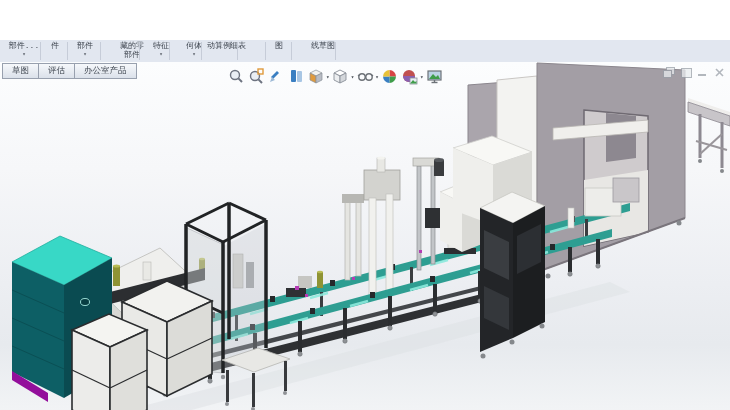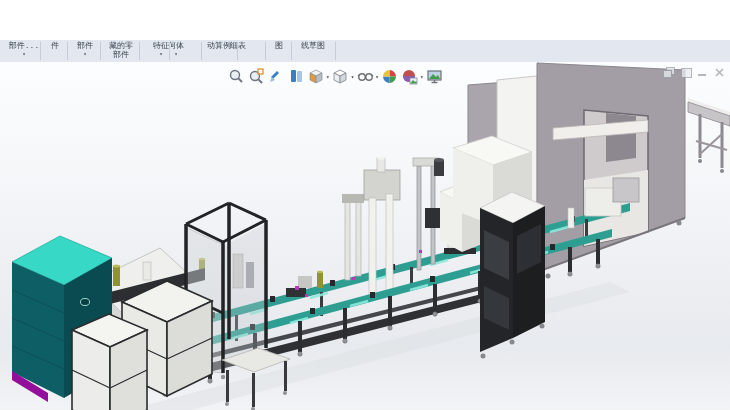--- a/index.html
+++ b/index.html
@@ -52,56 +52,61 @@
       <span class="l1">部件...</span>
       <span class="arr">▾</span>
     </div>
     <div class="rbtn" style="left:46px;width:18px">
       <span class="l1">件</span>
     </div>
     <div class="rbtn" style="left:70px;width:30px">
       <span class="l1">部件</span>
       <span class="arr">▾</span>
     </div>
-    <div class="rbtn" style="left:103px;width:36px">
+    <div class="rbtn" style="left:114px;width:36px">
       <span class="l1">藏的零</span>
       <span class="l2">部件</span>
     </div>
     <div class="rbtn" style="left:147px;width:28px">
       <span class="l1">特征</span>
       <span class="arr">▾</span>
     </div>
-    <div class="rbtn" style="left:161px;width:30px">
+    <div class="rbtn" style="left:179px;width:30px">
       <span class="l1">何体</span>
       <span class="arr">▾</span>
     </div>
     <div class="rbtn" style="left:202px;width:34px">
       <span class="l1">动算例</span>
     </div>
     <div class="rbtn" style="left:225px;width:26px">
       <span class="l1">细表</span>
     </div>
     <div class="rbtn" style="left:267px;width:24px">
       <span class="l1">图</span>
     </div>
-    <div class="rbtn" style="left:293px;width:40px">
+    <div class="rbtn" style="left:303px;width:40px">
       <span class="l1">线草图</span>
     </div>
     <i class="rsep" style="left:40px"></i>
       <i class="rsep" style="left:67px"></i>
     <i class="rsep" style="left:100px"></i>
       <i class="rsep" style="left:139px"></i>
     <i class="rsep" style="left:169px"></i>
       <i class="rsep" style="left:201px"></i>
     <i class="rsep" style="left:237px"></i>
       <i class="rsep" style="left:265px"></i>
     <i class="rsep" style="left:291px"></i>
       <i class="rsep" style="left:335px"></i>
   </div>
 
+  <div class="tabs">
+    <div class="tab">草图</div>
+    <div class="tab">评估</div>
+    <div class="tab">办公室产品</div>
+  </div>
 
   <div class="viewport">
 
     <svg class="scene" viewBox="0 0 730 410">
 
       <g>
         <polygon points="468,45 533,40 533,112 468,118" fill="#aaa5ac" stroke="#8b868d" stroke-width="1"></polygon>
         <polygon points="497,40 537,36 537,226 497,238" fill="var(--white_wall,#f3f3f1)" stroke="#c9c6c3" stroke-width="1"></polygon>
         <polygon points="537,23 685,30 685,178 537,232" fill="var(--encl_wall,#a39ea5)" stroke="#8b868d" stroke-width="1"></polygon>
         <polygon points="584,70 648,76 648,192 584,206" fill="var(--encl_inner,#cfcbcd)" stroke="#6f6a72" stroke-width="1.5"></polygon>

